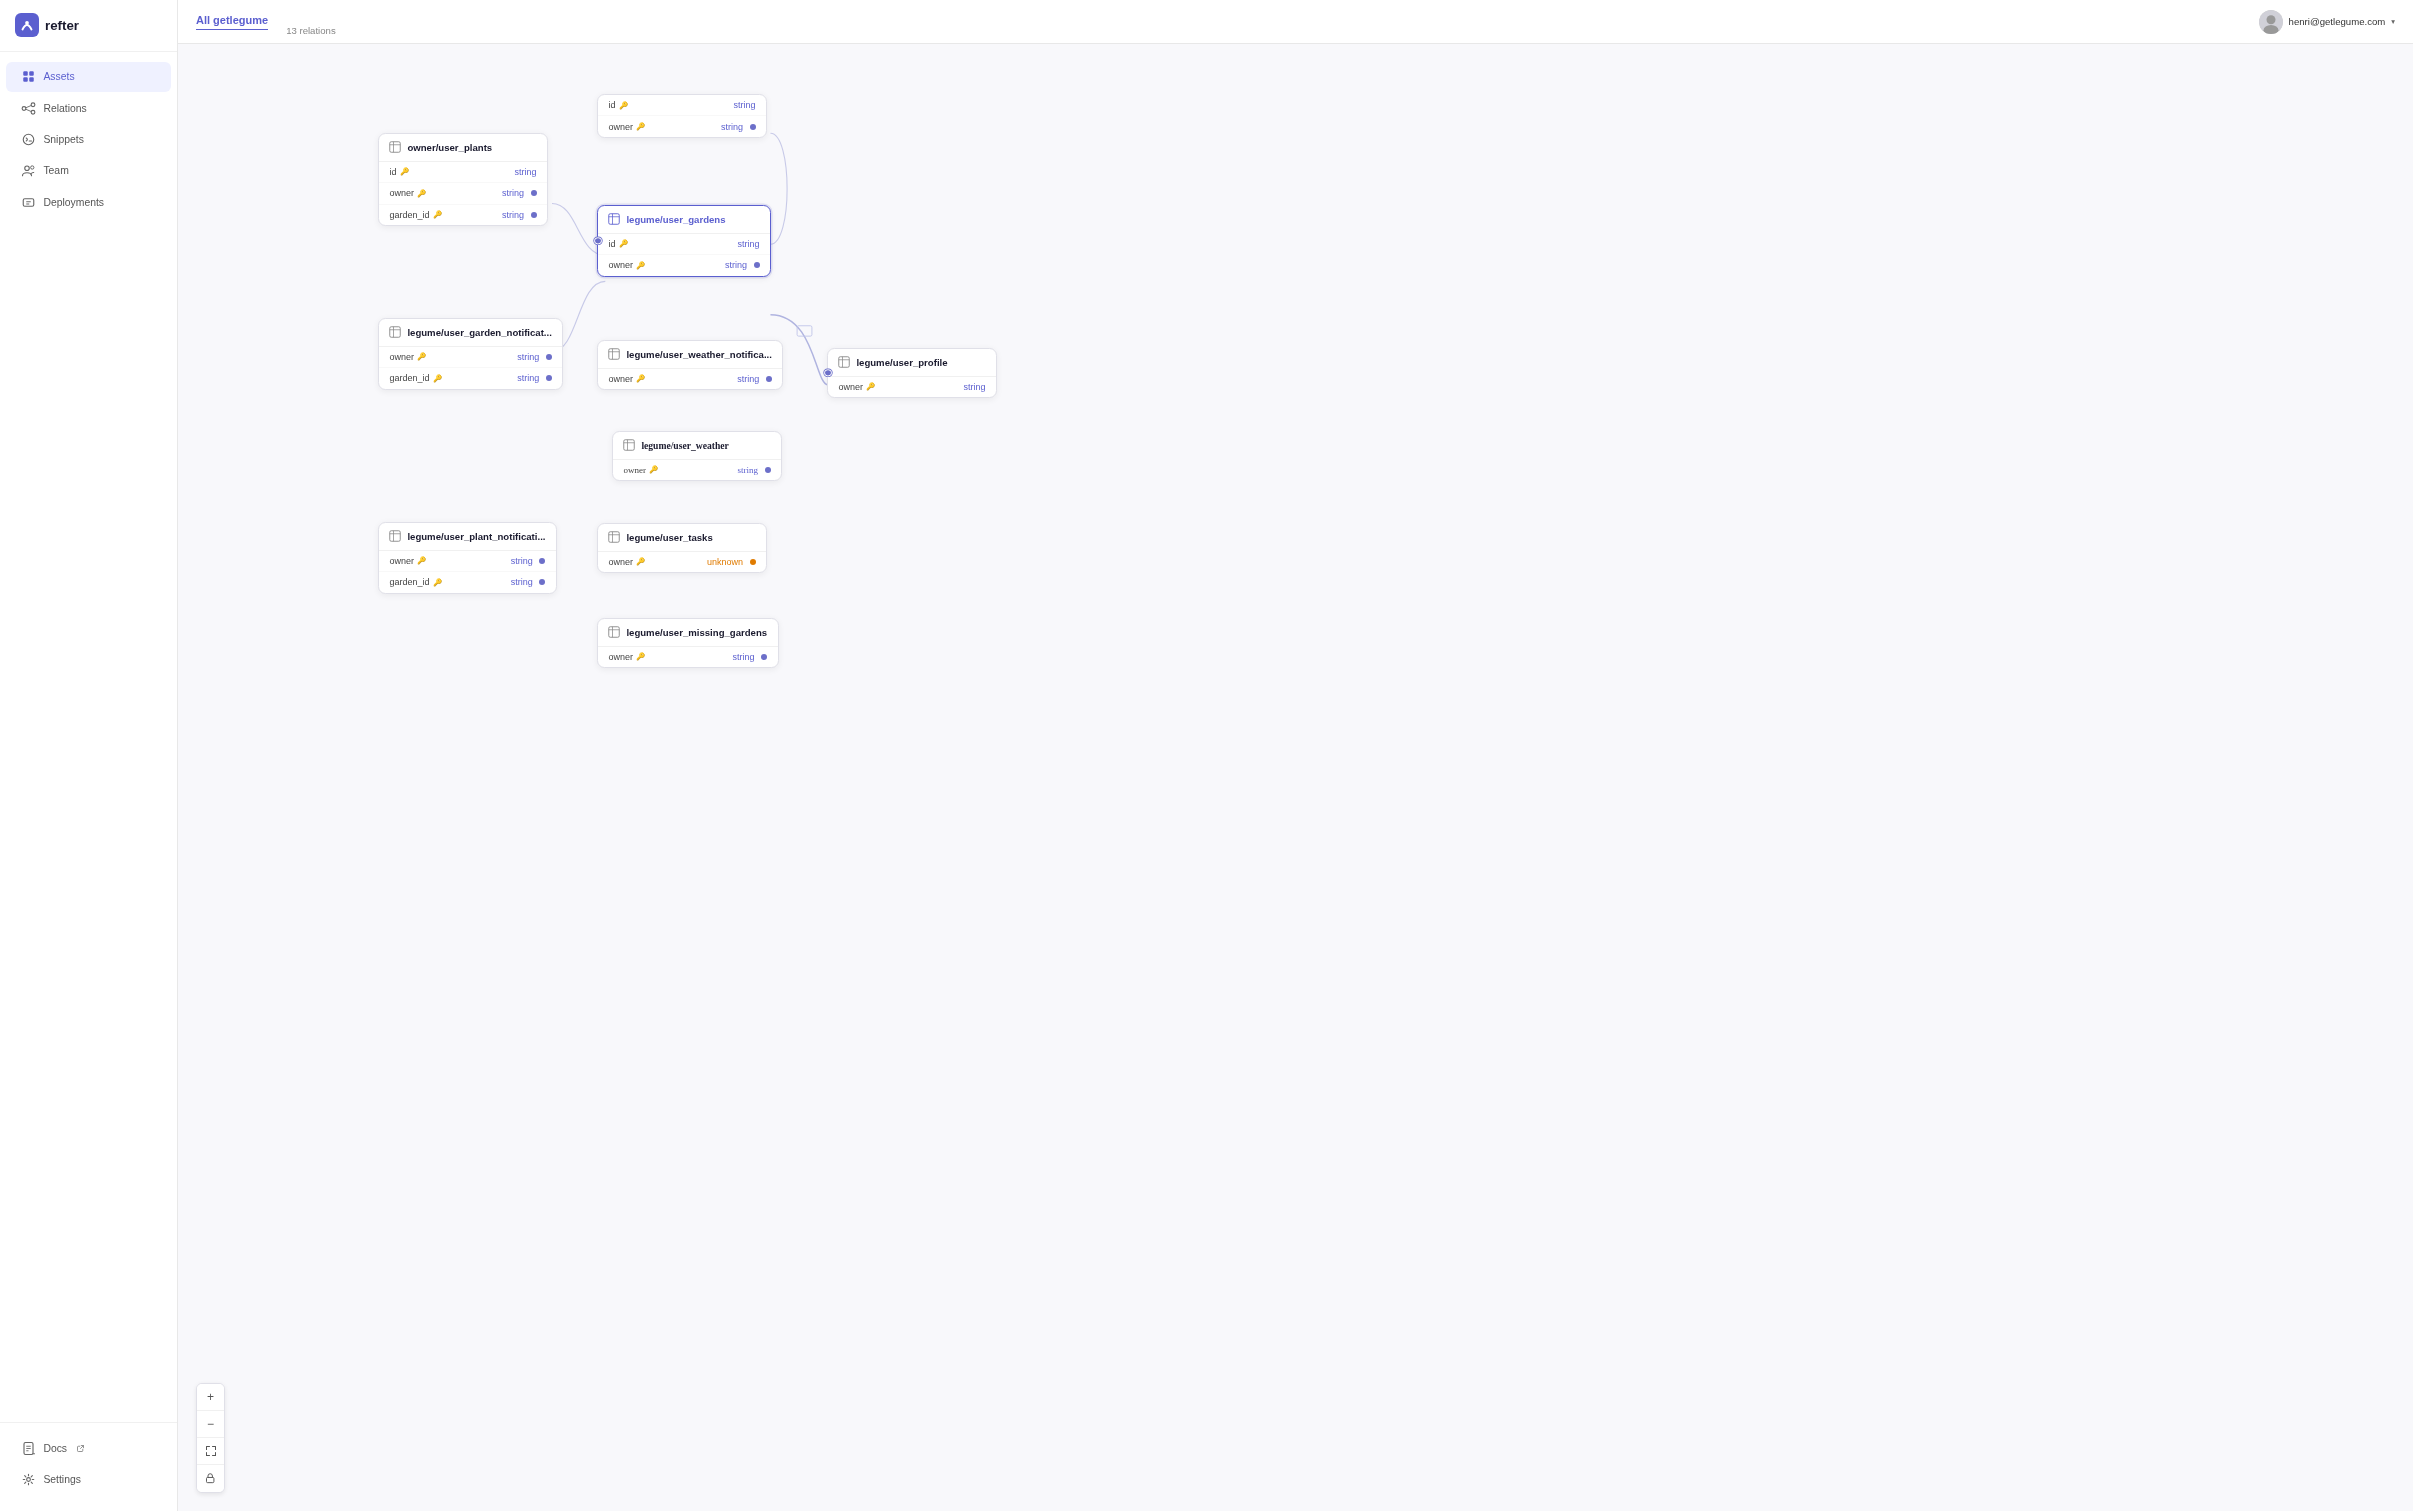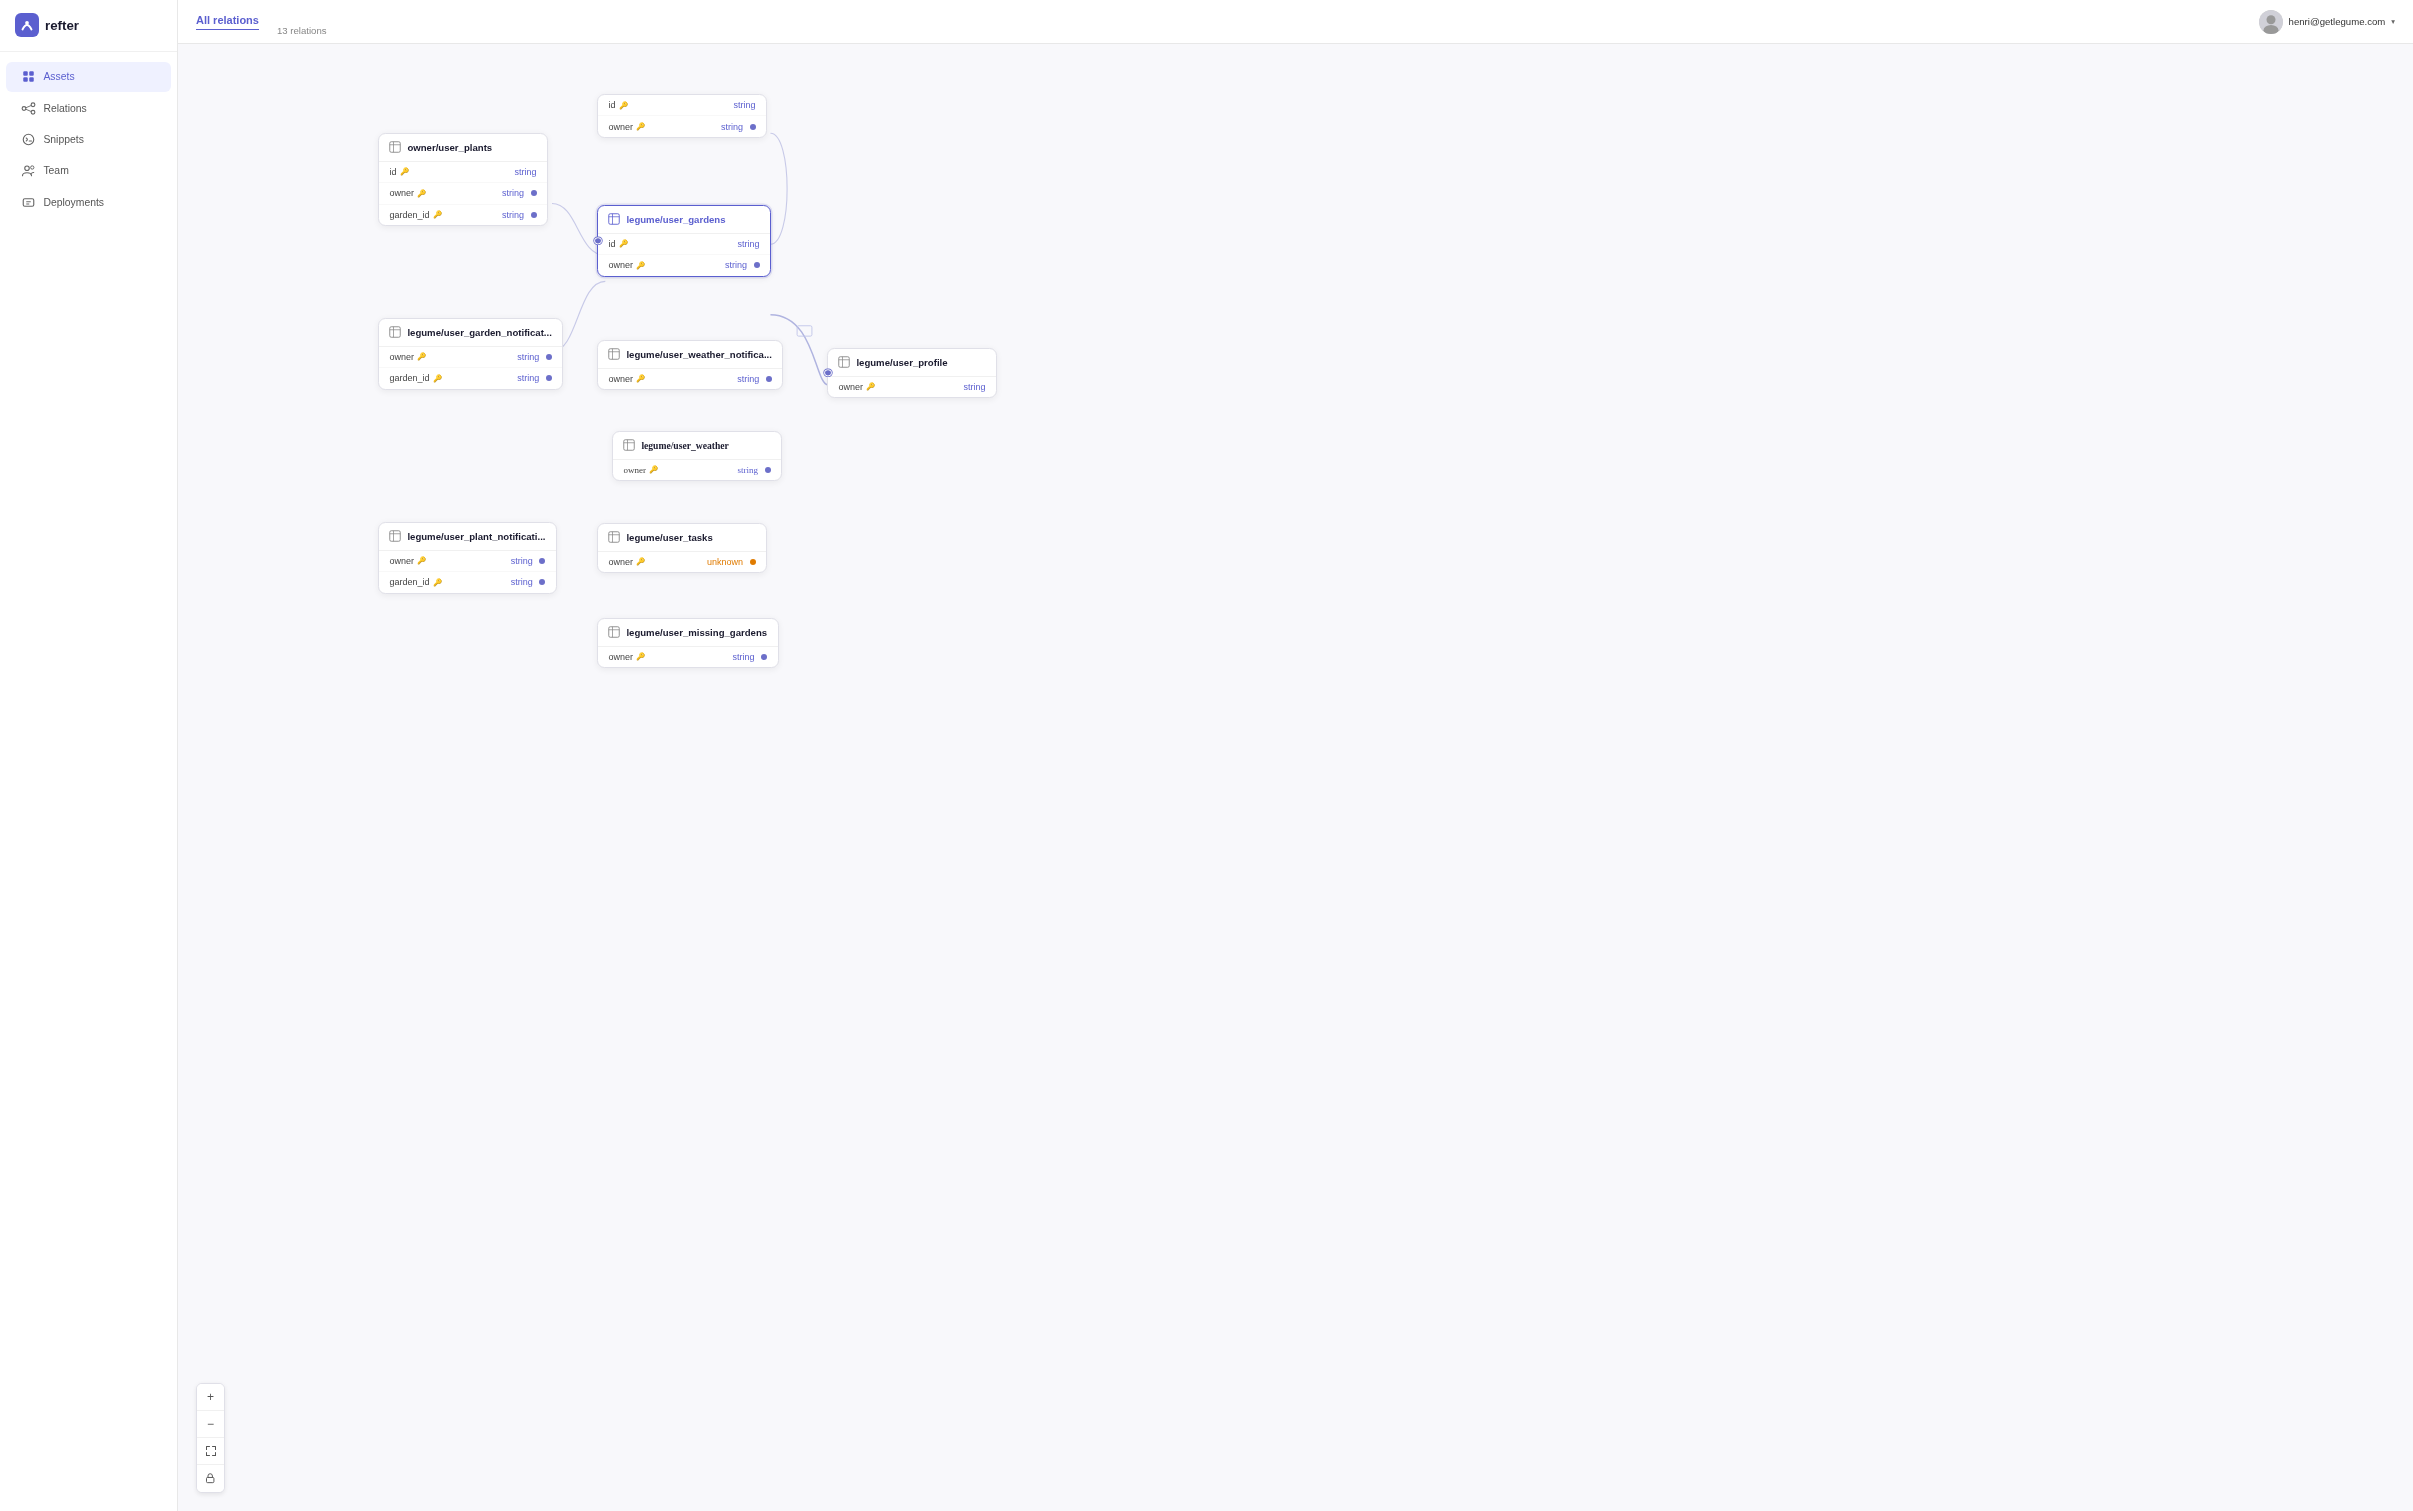--- a/index.html
+++ b/index.html
@@ -289,27 +289,49 @@
 
     <div class="nav-item">
       <svg class="nav-icon" viewBox="0 0 20 20" fill="none">
         <rect x="3" y="5" width="14" height="10" rx="2" stroke="#666" stroke-width="1.5"></rect>
         <line x1="7" y1="9" x2="13" y2="9" stroke="#666" stroke-width="1.3"></line>
         <line x1="7" y1="12" x2="11" y2="12" stroke="#666" stroke-width="1.3"></line>
       </svg>
       <span>Deployments</span>
     </div>
   </nav>
+  <div class="sidebar-bottom">
+    <div class="nav-item">
+      <svg class="nav-icon" viewBox="0 0 20 20" fill="none">
+        <rect x="4" y="2" width="12" height="16" rx="2" stroke="#666" stroke-width="1.5"></rect>
+        <line x1="7" y1="7" x2="13" y2="7" stroke="#666" stroke-width="1.2"></line>
+        <line x1="7" y1="10" x2="13" y2="10" stroke="#666" stroke-width="1.2"></line>
+        <line x1="7" y1="13" x2="10" y2="13" stroke="#666" stroke-width="1.2"></line>
+        <path d="M16 17 L18 17" stroke="#666" stroke-width="1.5" stroke-linecap="round"></path>
+      </svg>
+      <span>Docs</span>
+      <svg width="9" height="9" viewBox="0 0 12 12" fill="none" style="margin-left:1.5px">
+        <path d="M7 2h3v3M10 2L6 6M5 3H3a1 1 0 00-1 1v5a1 1 0 001 1h5a1 1 0 001-1V7" stroke="#888" stroke-width="1.2" stroke-linecap="round" stroke-linejoin="round"></path>
+      </svg>
+    </div>
+    <div class="nav-item">
+      <svg class="nav-icon" viewBox="0 0 20 20" fill="none">
+        <circle cx="10" cy="10" r="2.5" stroke="#666" stroke-width="1.5"></circle>
+        <path d="M10 3 L10 5 M10 15 L10 17 M3 10 L5 10 M15 10 L17 10 M4.9 4.9 L6.4 6.4 M13.6 13.6 L15.1 15.1 M15.1 4.9 L13.6 6.4 M6.4 13.6 L4.9 15.1" stroke="#666" stroke-width="1.5" stroke-linecap="round"></path>
+      </svg>
+      <span>Settings</span>
+    </div>
+  </div>
 </div>
 
 <div class="main-area">
 
   <div class="topbar">
     <div class="topbar-tabs">
-      <div class="topbar-tab active">All relations</div>
+      <div class="topbar-tab active">All getlegume</div>
       <div class="topbar-badge">13 relations</div>
     </div>
     <div class="user-info">
       <div class="user-avatar">
         <svg width="24" height="24" viewBox="0 0 32 32" fill="none">
           <circle cx="16" cy="16" r="16" fill="#d0d0d8"></circle>
           <circle cx="16" cy="13" r="6" fill="#999"></circle>
           <ellipse cx="16" cy="27" rx="10" ry="7" fill="#999"></ellipse>
         </svg>
       </div>

